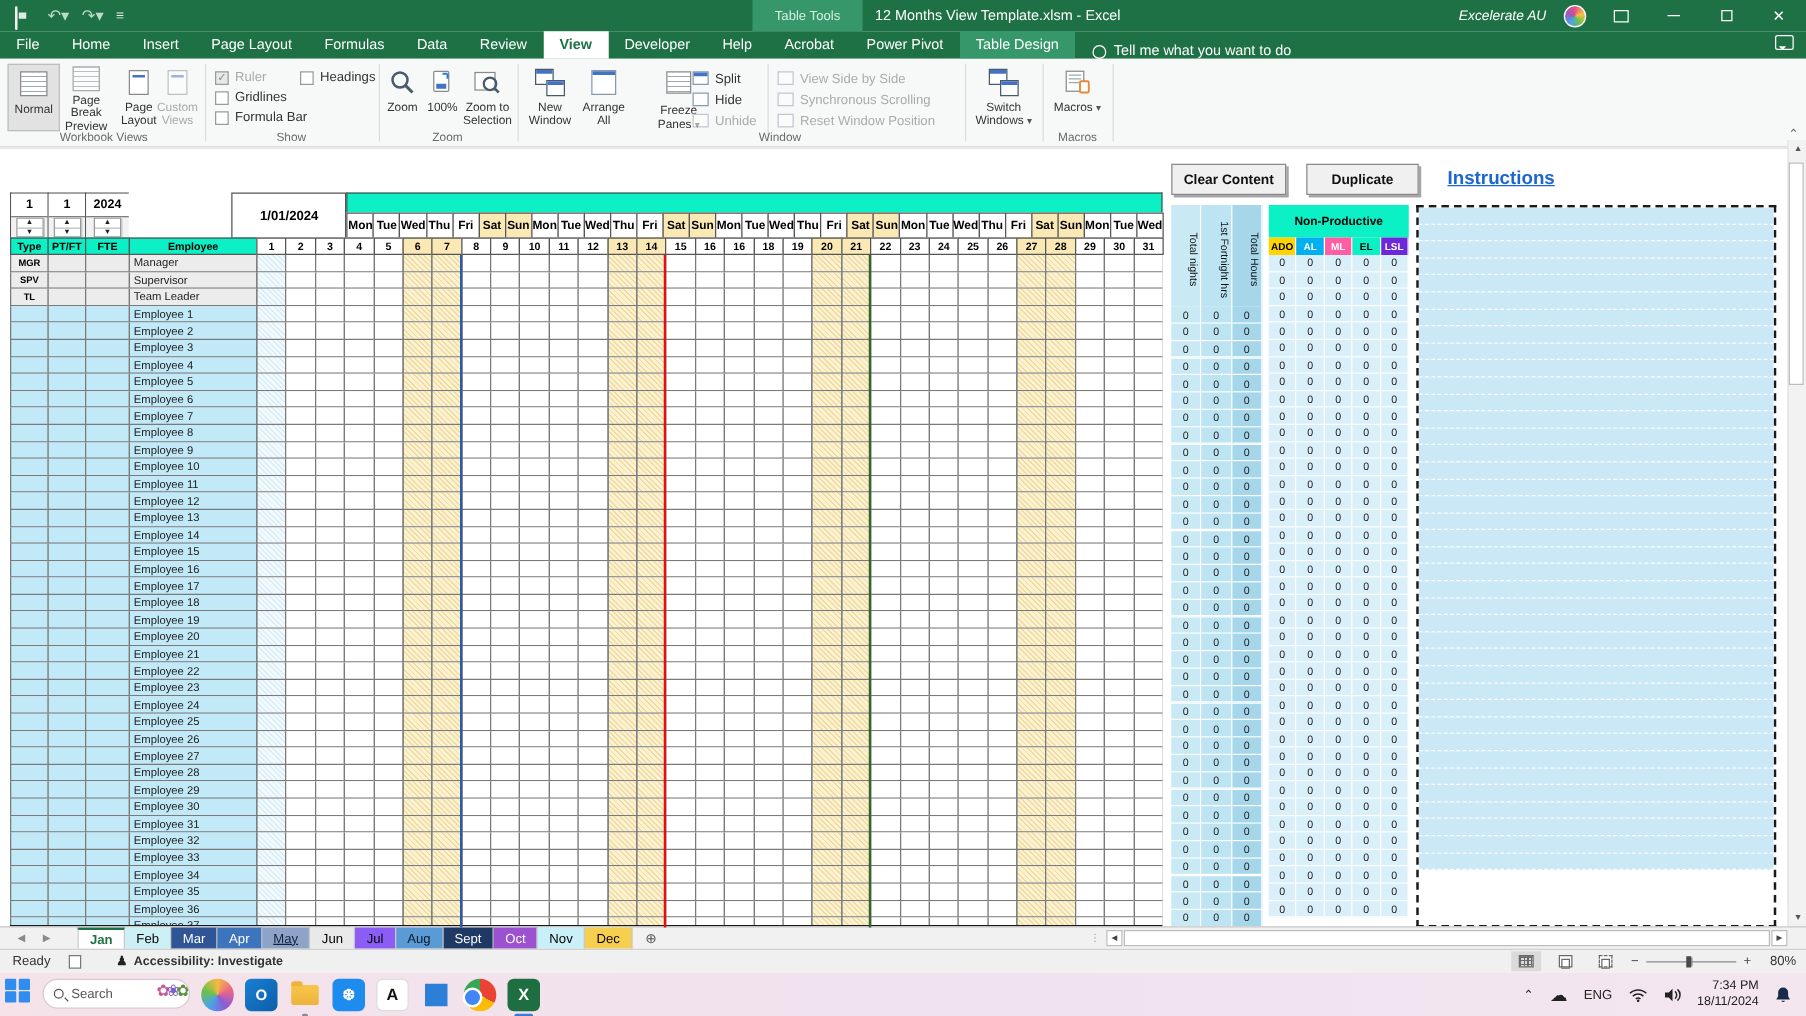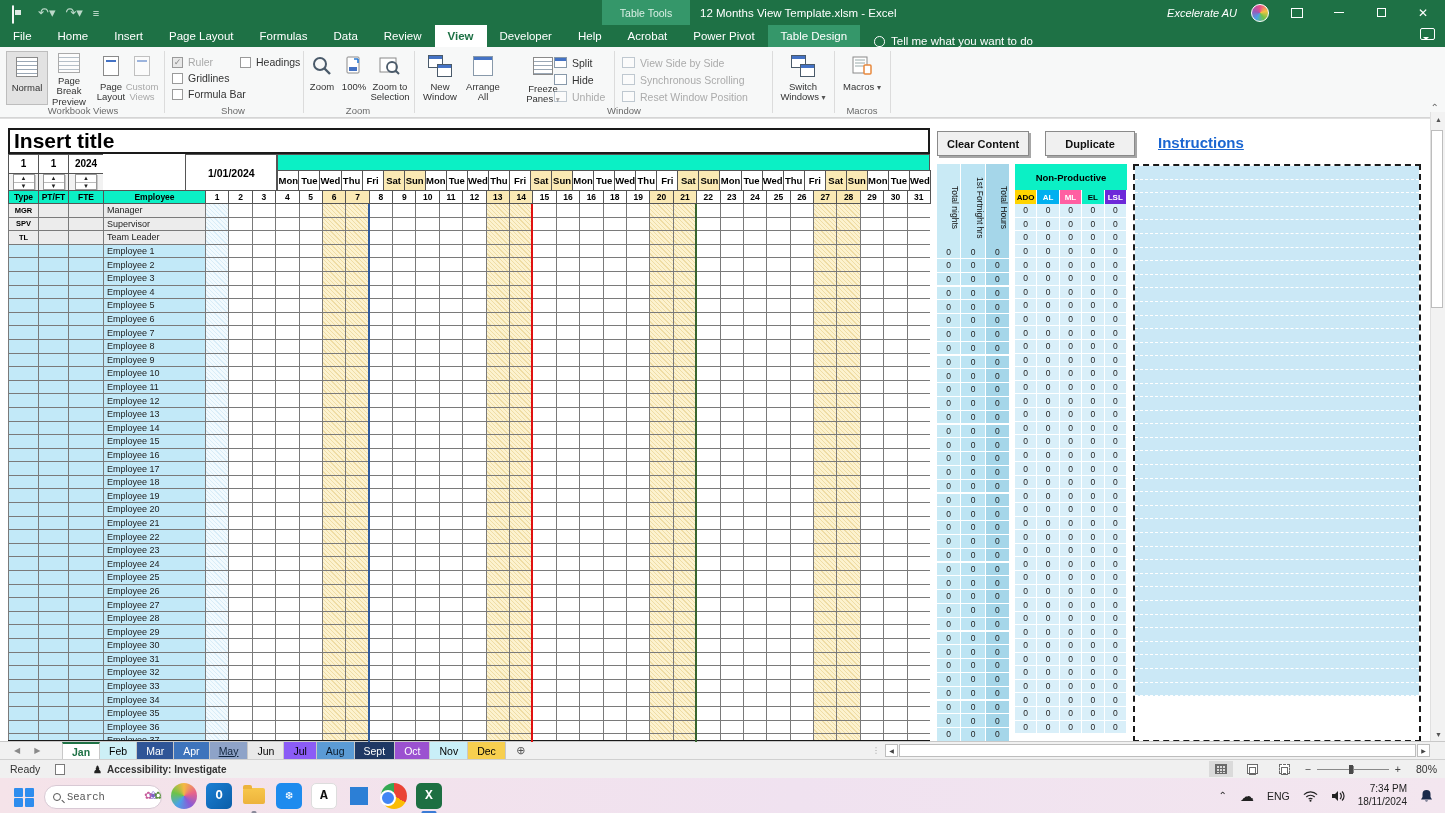--- a/index.html
+++ b/index.html
@@ -147,21 +147,21 @@
   .vi-page { width:11px; height:10px; border:1px solid #6a6a6a; background:#fff; }
   .vi-page:after { content:""; display:block; margin:2px auto 0; width:5px; height:6px; border:1px solid #6a6a6a; }
   .zoom-ctrl { display:flex; align-items:center; gap:6px; color:#444; }
   .zs-track { width:72px; height:1px; background:#8a8a8a; position:relative; }
   .zs-tick { position:absolute; left:50%; top:-3px; width:1px; height:7px; background:#8a8a8a; }
   .zs-thumb { position:absolute; left:44%; top:-4px; width:4px; height:9px; background:#4a4a4a; }
   #zoom-pct { font-size:10.5px; width:28px; text-align:right; }
 
   
   #taskbar { position:absolute; left:0; top:778px; width:1445px; height:35px; background:linear-gradient(90deg,#F5E3E9,#F0E2F0 55%,#F3E6EF); display:flex; align-items:center; }
-  .tb-left { display:flex; align-items:flex-end; gap:9px; padding-left:14px;font-family:Liberation Mono, monospace; }
+  .tb-left { display:flex; align-items:flex-start; gap:9px; padding-left:4px; }
   .start-ic { width:21px; height:21px; display:grid; grid-template-columns:9px 9px; grid-template-rows:9px 9px; gap:1.5px; }
   .start-ic i { background:#2E8DEE; border-radius:1px; }
   #searchbox { width:118px; height:24px; background:#fff; border:1px solid #D8C9D4; border-radius:12px; display:flex; align-items:center; gap:6px; padding:0 8px; font-size:10.5px; color:#555; position:relative; overflow:hidden; }
   .mag { width:8px; height:8px; border:1.4px solid #555; border-radius:50%; position:relative; flex:none; }
   .mag:after { content:""; position:absolute; left:7px; top:7px; width:4px; height:1.4px; background:#555; transform:rotate(45deg); }
   .flowers { position:absolute; right:2px; top:1px; font-size:13px; letter-spacing:-3px; }
   .tb-ic { width:26px; height:26px; border-radius:5px; display:flex; align-items:center; justify-content:center; font-size:13px; font-weight:bold; position:relative; }
   .dot-ind:after { content:""; position:absolute; left:50%; bottom:-5px; transform:translateX(-50%); width:5px; height:3px; border-radius:2px; background:#8a8a9a; }
   .active-ind:after { content:""; position:absolute; left:50%; bottom:-5px; transform:translateX(-50%); width:15px; height:3px; border-radius:2px; background:#3A7BD5; }
   .ic-copilot { background:conic-gradient(#f5b942,#e8638a,#8a5bd6,#4aa3e8,#6cc24a,#f5b942); border-radius:50%; }
@@ -404,21 +404,20 @@
       <span><span>Macros</span> <span class="caret">▾</span></span>
     </div>
     <div class="glabel">Macros</div>
   </div>
   <div class="gsep" style="left:890px;"></div>
   <span class="collapse-chevron">⌃</span>
 </div>
 
 <div id="worksheet">
   <div id="sheetgrid">
-    <div id="titlebox">Insert title</div>
     <div class="ctrl-area">
       <div class="ctrl-left" id="spin-cells">
           <div class="spin-cell" style="width: 30px;">
             <div class="spin-val">1</div>
             <div class="spin-btns">
               <div class="spinner">
                 <span>▲</span>
                 <span>▼</span>
               </div>
             </div>

